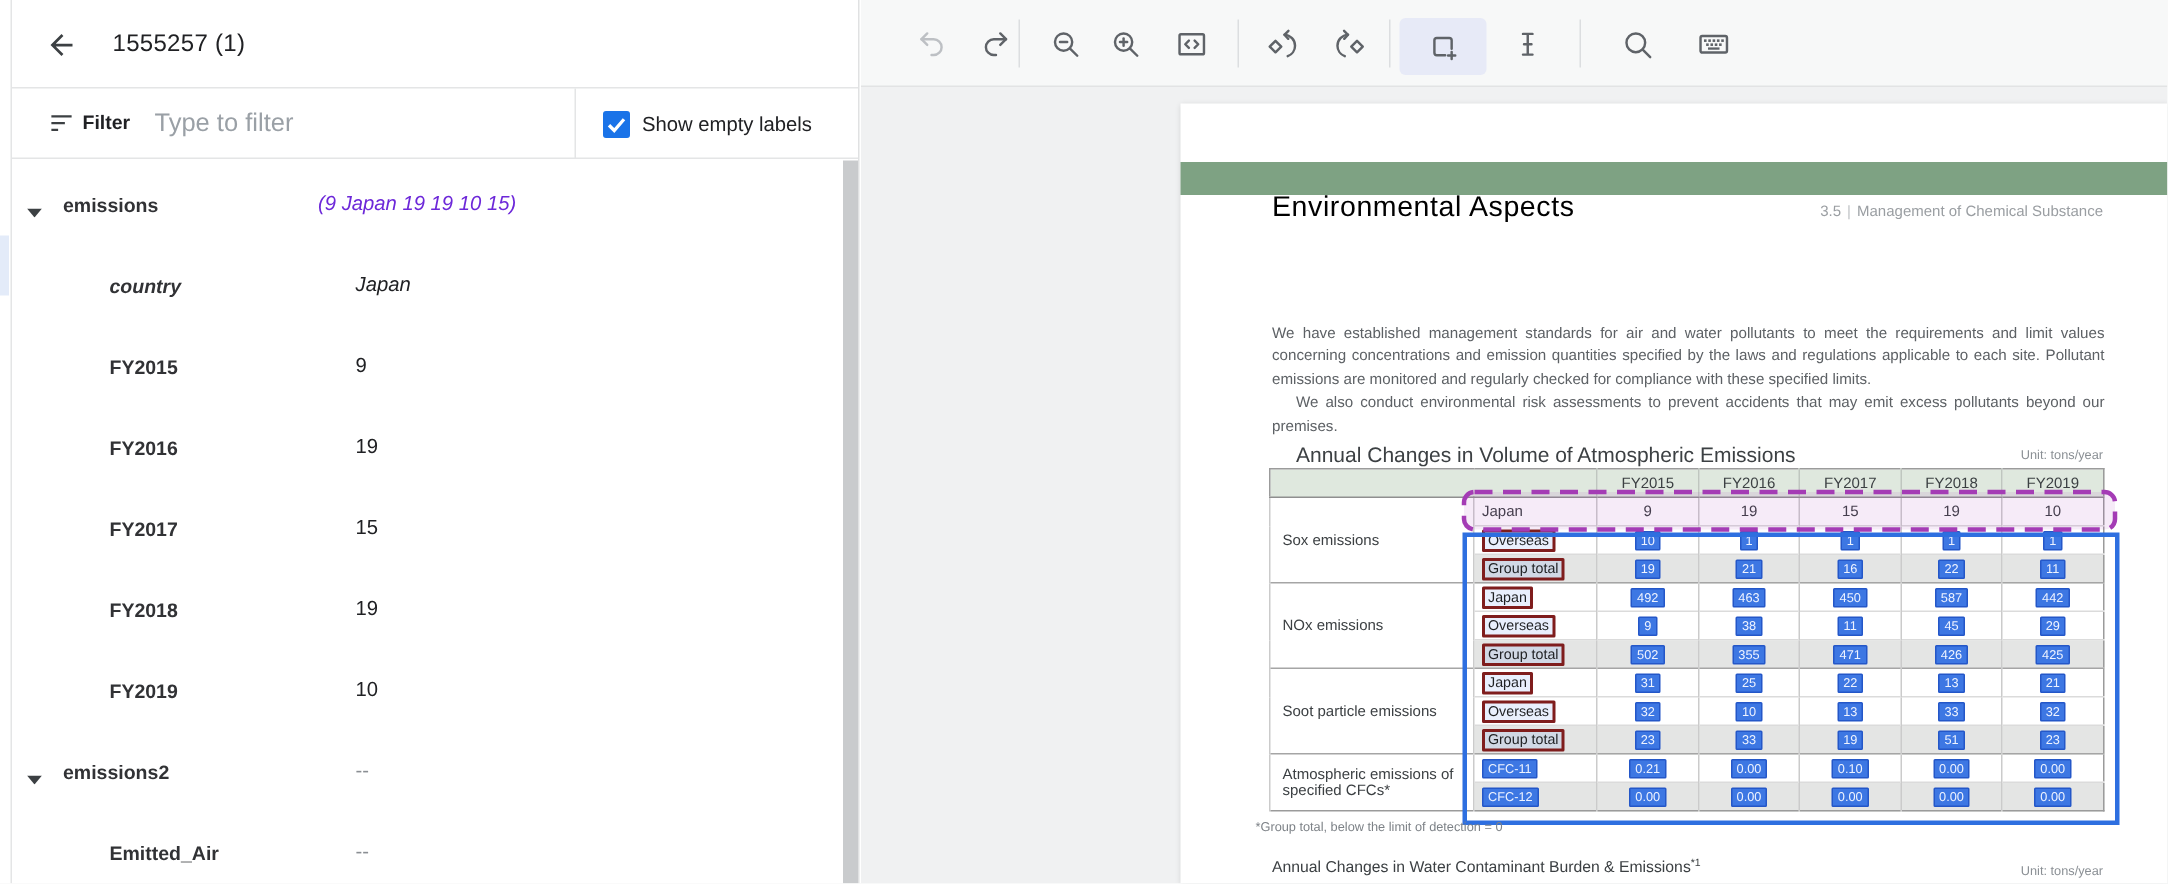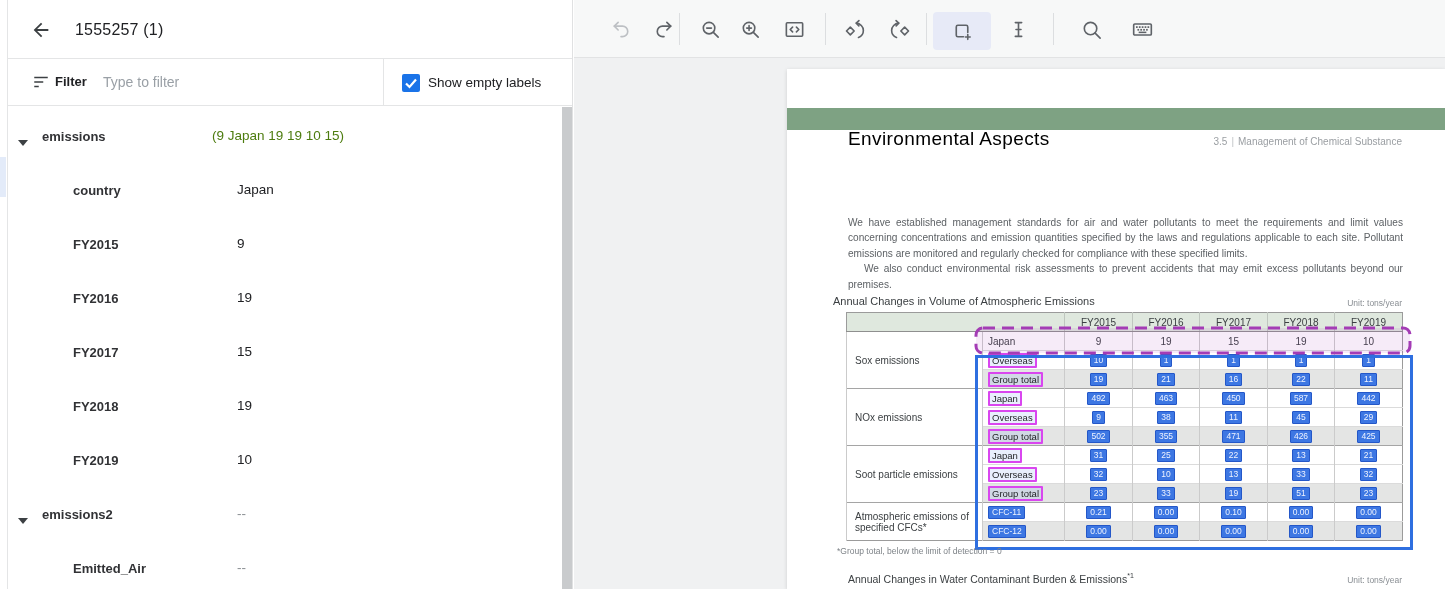--- a/index.html
+++ b/index.html
@@ -9,64 +9,64 @@
 .rail{position:absolute;left:0;top:0;width:8px;height:589px;background:#fff;border-right:1px solid #e4e5e6}
 .rail-ind{position:absolute;left:0;top:157px;width:6px;height:40px;background:#e3ebf9}
 
 .panel{position:absolute;left:8px;top:0;width:565px;height:589px;background:#fff;border-right:1px solid #e0e1e2}
 .phead{position:absolute;left:0;top:0;right:0;height:59px;border-bottom:1px solid #e4e5e6}
 .back{position:absolute;left:22px;top:19px;width:22px;height:22px;cursor:pointer}
 .ptitle{position:absolute;left:67px;top:21px;font-size:16px;color:#202124;letter-spacing:.2px}
 .frow{position:absolute;left:0;top:59px;right:0;height:47px;border-bottom:1px solid #e4e5e6}
 .sort-icon{position:absolute;left:24px;top:14px;width:18px;height:18px}
 .flabel{position:absolute;left:47px;top:15px;font-size:13px;font-weight:700;color:#202124}
-.finput{position:absolute;left:89px;top:11px;width:270px;height:24px;border:none;outline:none;font-size:14px;font-family:"Liberation Sans",sans-serif;color:#202124;background:transparent;padding-left:6px}
+.finput{position:absolute;left:89px;top:11px;width:270px;height:24px;border:none;outline:none;font-size:17px;font-family:"Liberation Sans",sans-serif;color:#202124;background:transparent;padding-left:6px}
 .finput::placeholder{color:#9aa0a6}
 .fdivider{position:absolute;left:375px;top:0;width:1px;height:47px;background:#e4e5e6}
 .cbx{position:absolute;left:394px;top:15px;width:18px;height:18px;background:#1a73e8;border-radius:2px}
 .cblabel{position:absolute;left:420px;top:16px;font-size:13.5px;color:#202124}
 .list{position:absolute;left:0;top:106px;right:0;bottom:0}
 .lrow{position:absolute;left:0;right:14px;height:20px}
 .caret{position:absolute;left:10px;top:6px;width:10px;height:6px}
 .lname{position:absolute;left:65px;top:3px;font-size:13px;font-weight:700;color:#313235}
 .lname.parent{left:34px}
 .lval{position:absolute;left:229px;top:2px;font-size:13.5px;color:#202124}
-.lval.summary{left:204px;color:#4d7c0f}
+.lval.summary{left:204px;font-style:italic;color:#6d28d9}
 .lval.muted{color:#8a8e93}
 .vscroll{position:absolute;left:554px;top:107px;width:10px;height:482px;background:#c9cbcd}
 
 .main{position:absolute;left:574px;top:0;width:871px;height:589px;background:#f0f1f2}
 .toolbar{position:absolute;left:0;top:0;right:0;height:58px;background:#f7f8f8;border-bottom:1px solid #e2e3e4}
 .tbtn{position:absolute;top:7px;width:44px;height:44px;display:flex;align-items:center;justify-content:center;cursor:pointer}
 .tbtn svg{width:23px;height:23px;stroke:#5f6368;fill:none;stroke-width:1.7;stroke-linecap:round;stroke-linejoin:round}
 .tbtn.disabled svg{stroke:#bdc0c4}
 .tbtn.selected{background:#e7eaf7;border-radius:4px;width:58px;height:38px;top:12px}
 .tdiv{position:absolute;top:13px;width:1px;height:32px;background:#dcdee0}
 
 .page{position:absolute;left:213px;top:69px;width:658px;height:520px;background:#fff;box-shadow:0 1px 4px rgba(0,0,0,.14)}
 .greenbar{position:absolute;left:0;top:39px;width:658px;height:22px;background:#7ea283}
 .greenbar span{position:absolute;left:61px;top:20px;font-size:19px;color:#000000;letter-spacing:.4px}
 .crumb{position:absolute;right:43px;top:67px;font-size:10px;color:#9a9ea2}
 .crumb .pipe{color:#c0c3c6;padding:0 4px}
 .dheading{position:absolute;left:61px;top:122px;font-size:17px;color:#53575c;font-weight:400}
 .para{position:absolute;left:61px;top:146px;width:555px;font-size:10.1px;line-height:15.4px;color:#5d6165;text-align:justify}
 .para p+p{text-indent:16px}
-.ttitle{position:absolute;left:46px;top:226px;font-size:11px;color:#3c4043}
+.ttitle{position:absolute;left:77px;top:226px;font-size:14px;color:#3c4043}
 .tunit{position:absolute;right:43px;top:229px;font-size:8.5px;color:#8a8f94}
 .etable{position:absolute;left:59px;top:243px;border-collapse:collapse;table-layout:fixed;background:#fff;border:1px solid #9b9b9b}
 .etable th{height:19px;background:#dfe8de;font-weight:400;font-size:10px;color:#3c4043;border-left:1px solid #bfc6bf;padding:0}
 .etable th:first-child{border-left:none}
 .etable td{height:19px;padding:0;border-left:1px solid #cbcbcb;border-top:1px solid #dbdbdb;font-size:10px;color:#3c4043}
 .etable tr.gstart td{border-top:1px solid #a5a5a5}
 .etable thead tr th{border-bottom:1px solid #8f8f8f}
 .glabel{padding-left:8px!important;font-size:9.8px;line-height:11px;background:#fff}
 .slabel{padding-left:5px!important}
 .val{text-align:center;color:#5f6368}
 tr.shade td{background:#e4e5e4}
-.boxlabel{display:inline-block;border:2px solid #d946ef;background:rgba(87,133,240,.13);padding:0 2px;font-size:9.5px;line-height:11px;color:#1f2023;border-radius:1px}
+.boxlabel{display:inline-block;border:2px solid #7f1d1d;background:rgba(87,133,240,.13);padding:0 2px;font-size:9.5px;line-height:11px;color:#1f2023;border-radius:1px}
 .boxsolid,.boxval{display:inline-block;border:1.5px solid #2457c8;background:#3d77e3;padding:0 3px;font-size:8.5px;line-height:11px;color:#eef3ff;border-radius:1px;min-width:8px;text-align:center}
 .ov{position:absolute;pointer-events:none}
 .fnote{position:absolute;left:50px;top:477px;font-size:8.5px;color:#7d8287}
 .ntitle{position:absolute;left:61px;top:503px;font-size:10.5px;color:#3c4043}
 .ntitle sup{font-size:7px}
 .nunit{position:absolute;right:43px;top:506px;font-size:8.5px;color:#8a8f94}
 </style>
 </head>
 <body>
 
@@ -101,21 +101,21 @@
       <span class="cblabel">Show empty labels</span>
     </div>
     <div class="list">
         <div class="lrow" style="top: 20px;">
           <span class="caret"><svg width="10" height="6" viewBox="0 0 10 6">
               <path d="M0 0h10L5 6z" fill="#3c4043"></path>
             </svg></span>
           <span class="lname parent">emissions</span>
           <span class="lval summary">(9 Japan 19 19 10 15)</span>
         </div>
-        <div class="lrow" style="top: 74px;">
+        <div class="lrow" style="top: 74px; font-style: italic;">
           <span class="lname child">country</span>
           <span class="lval ">Japan</span>
         </div>
         <div class="lrow" style="top: 128px;">
           <span class="lname child">FY2015</span>
           <span class="lval ">9</span>
         </div>
         <div class="lrow" style="top: 182px;">
           <span class="lname child">FY2016</span>
           <span class="lval ">19</span>

